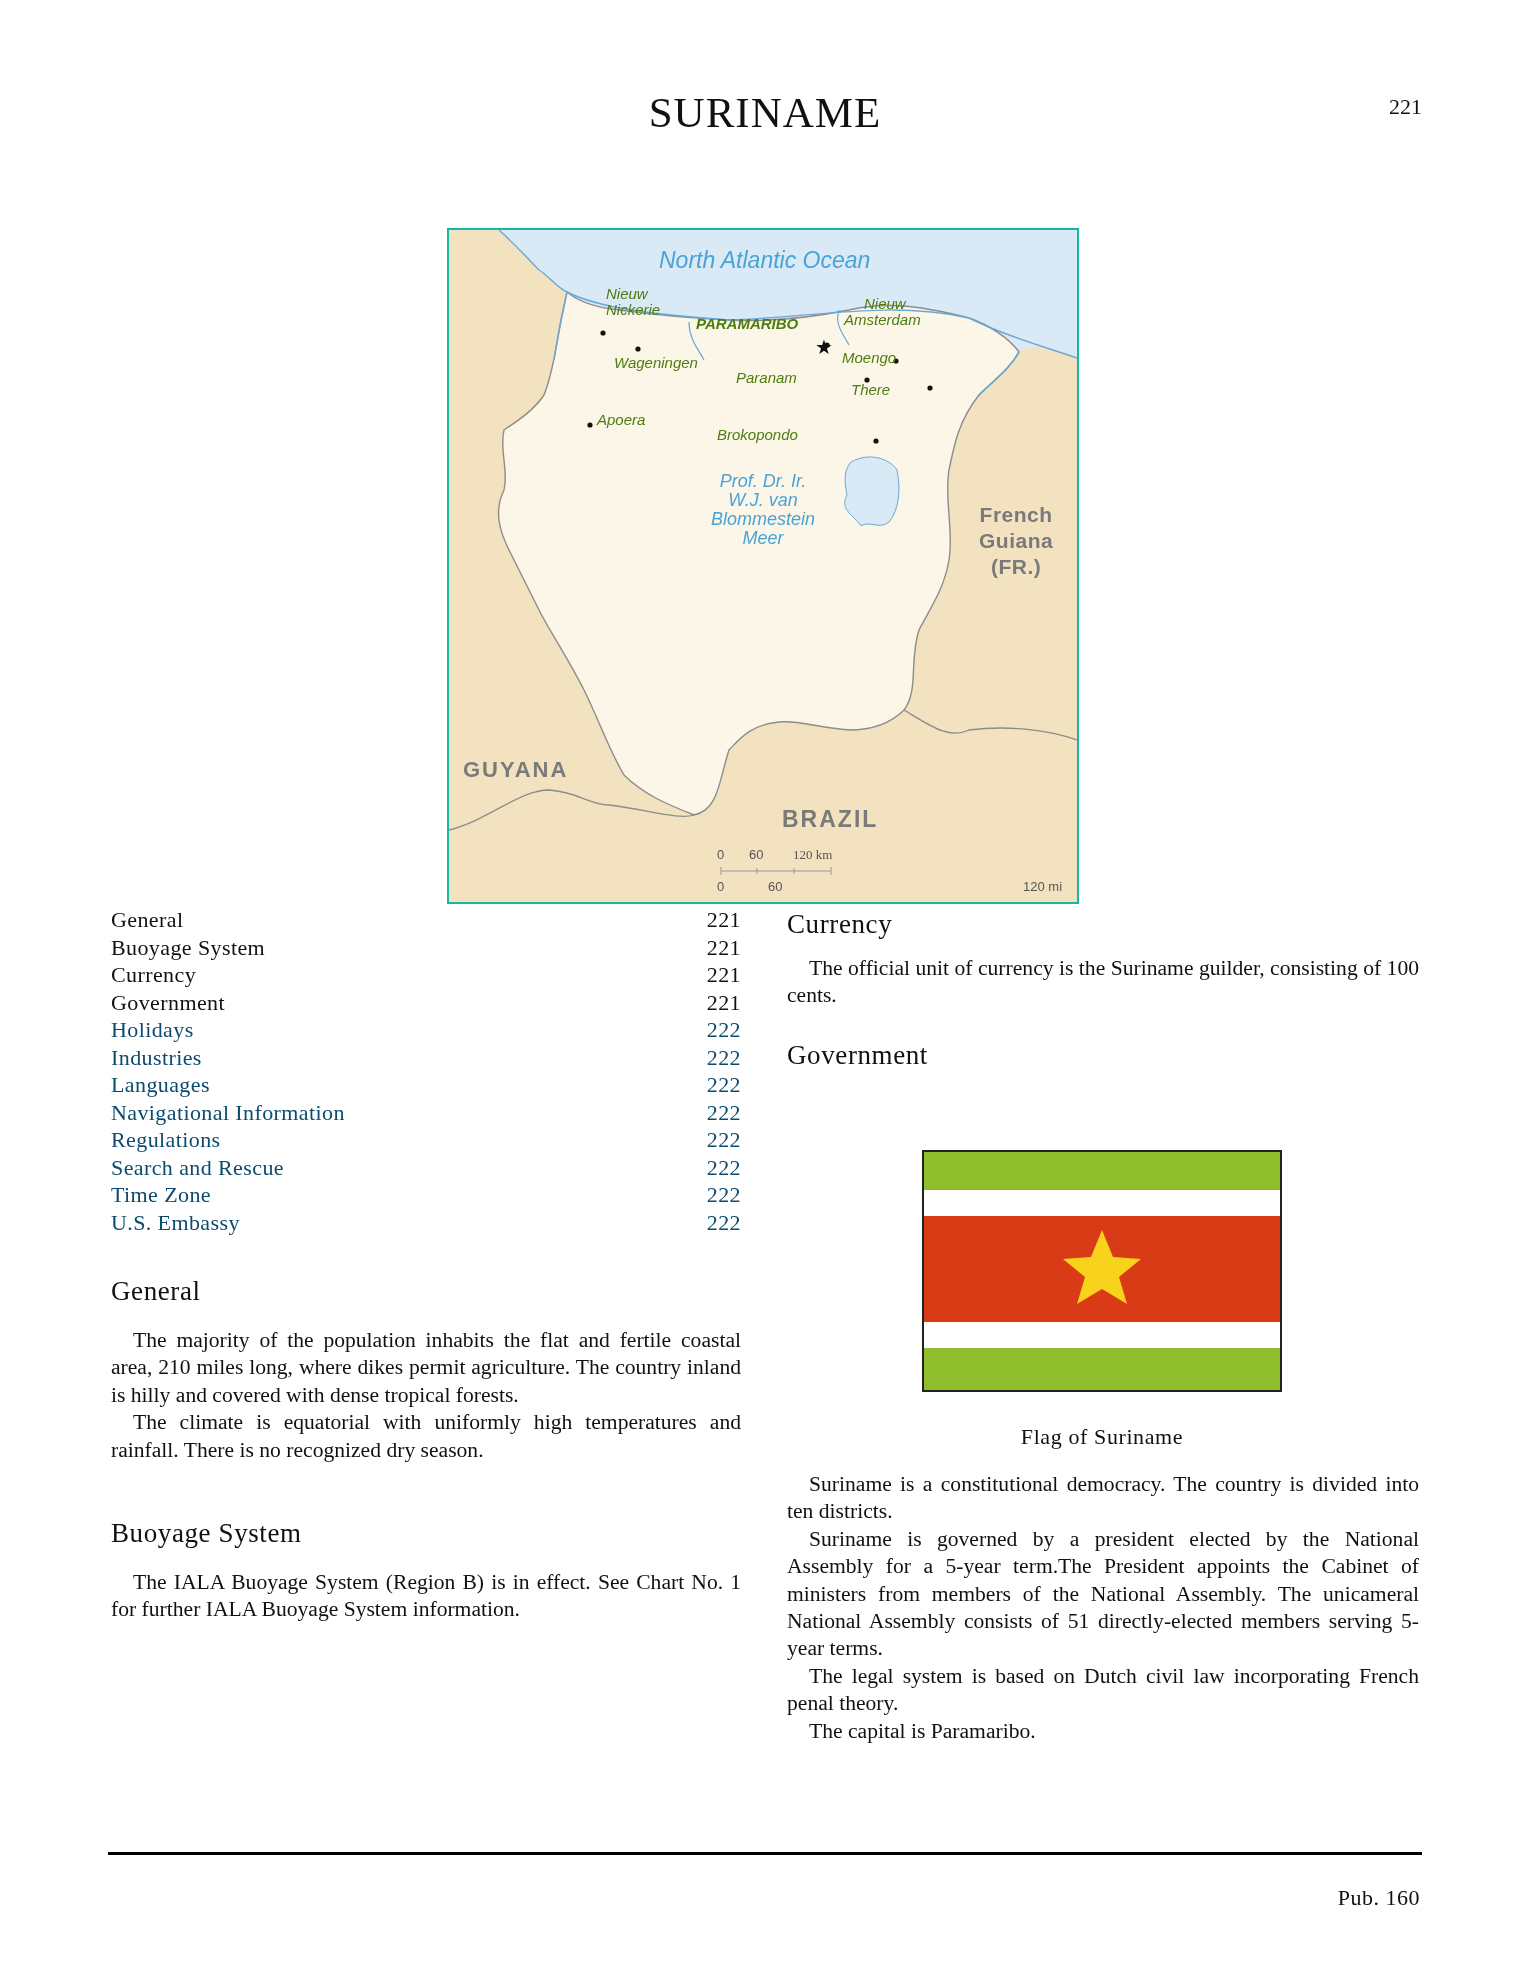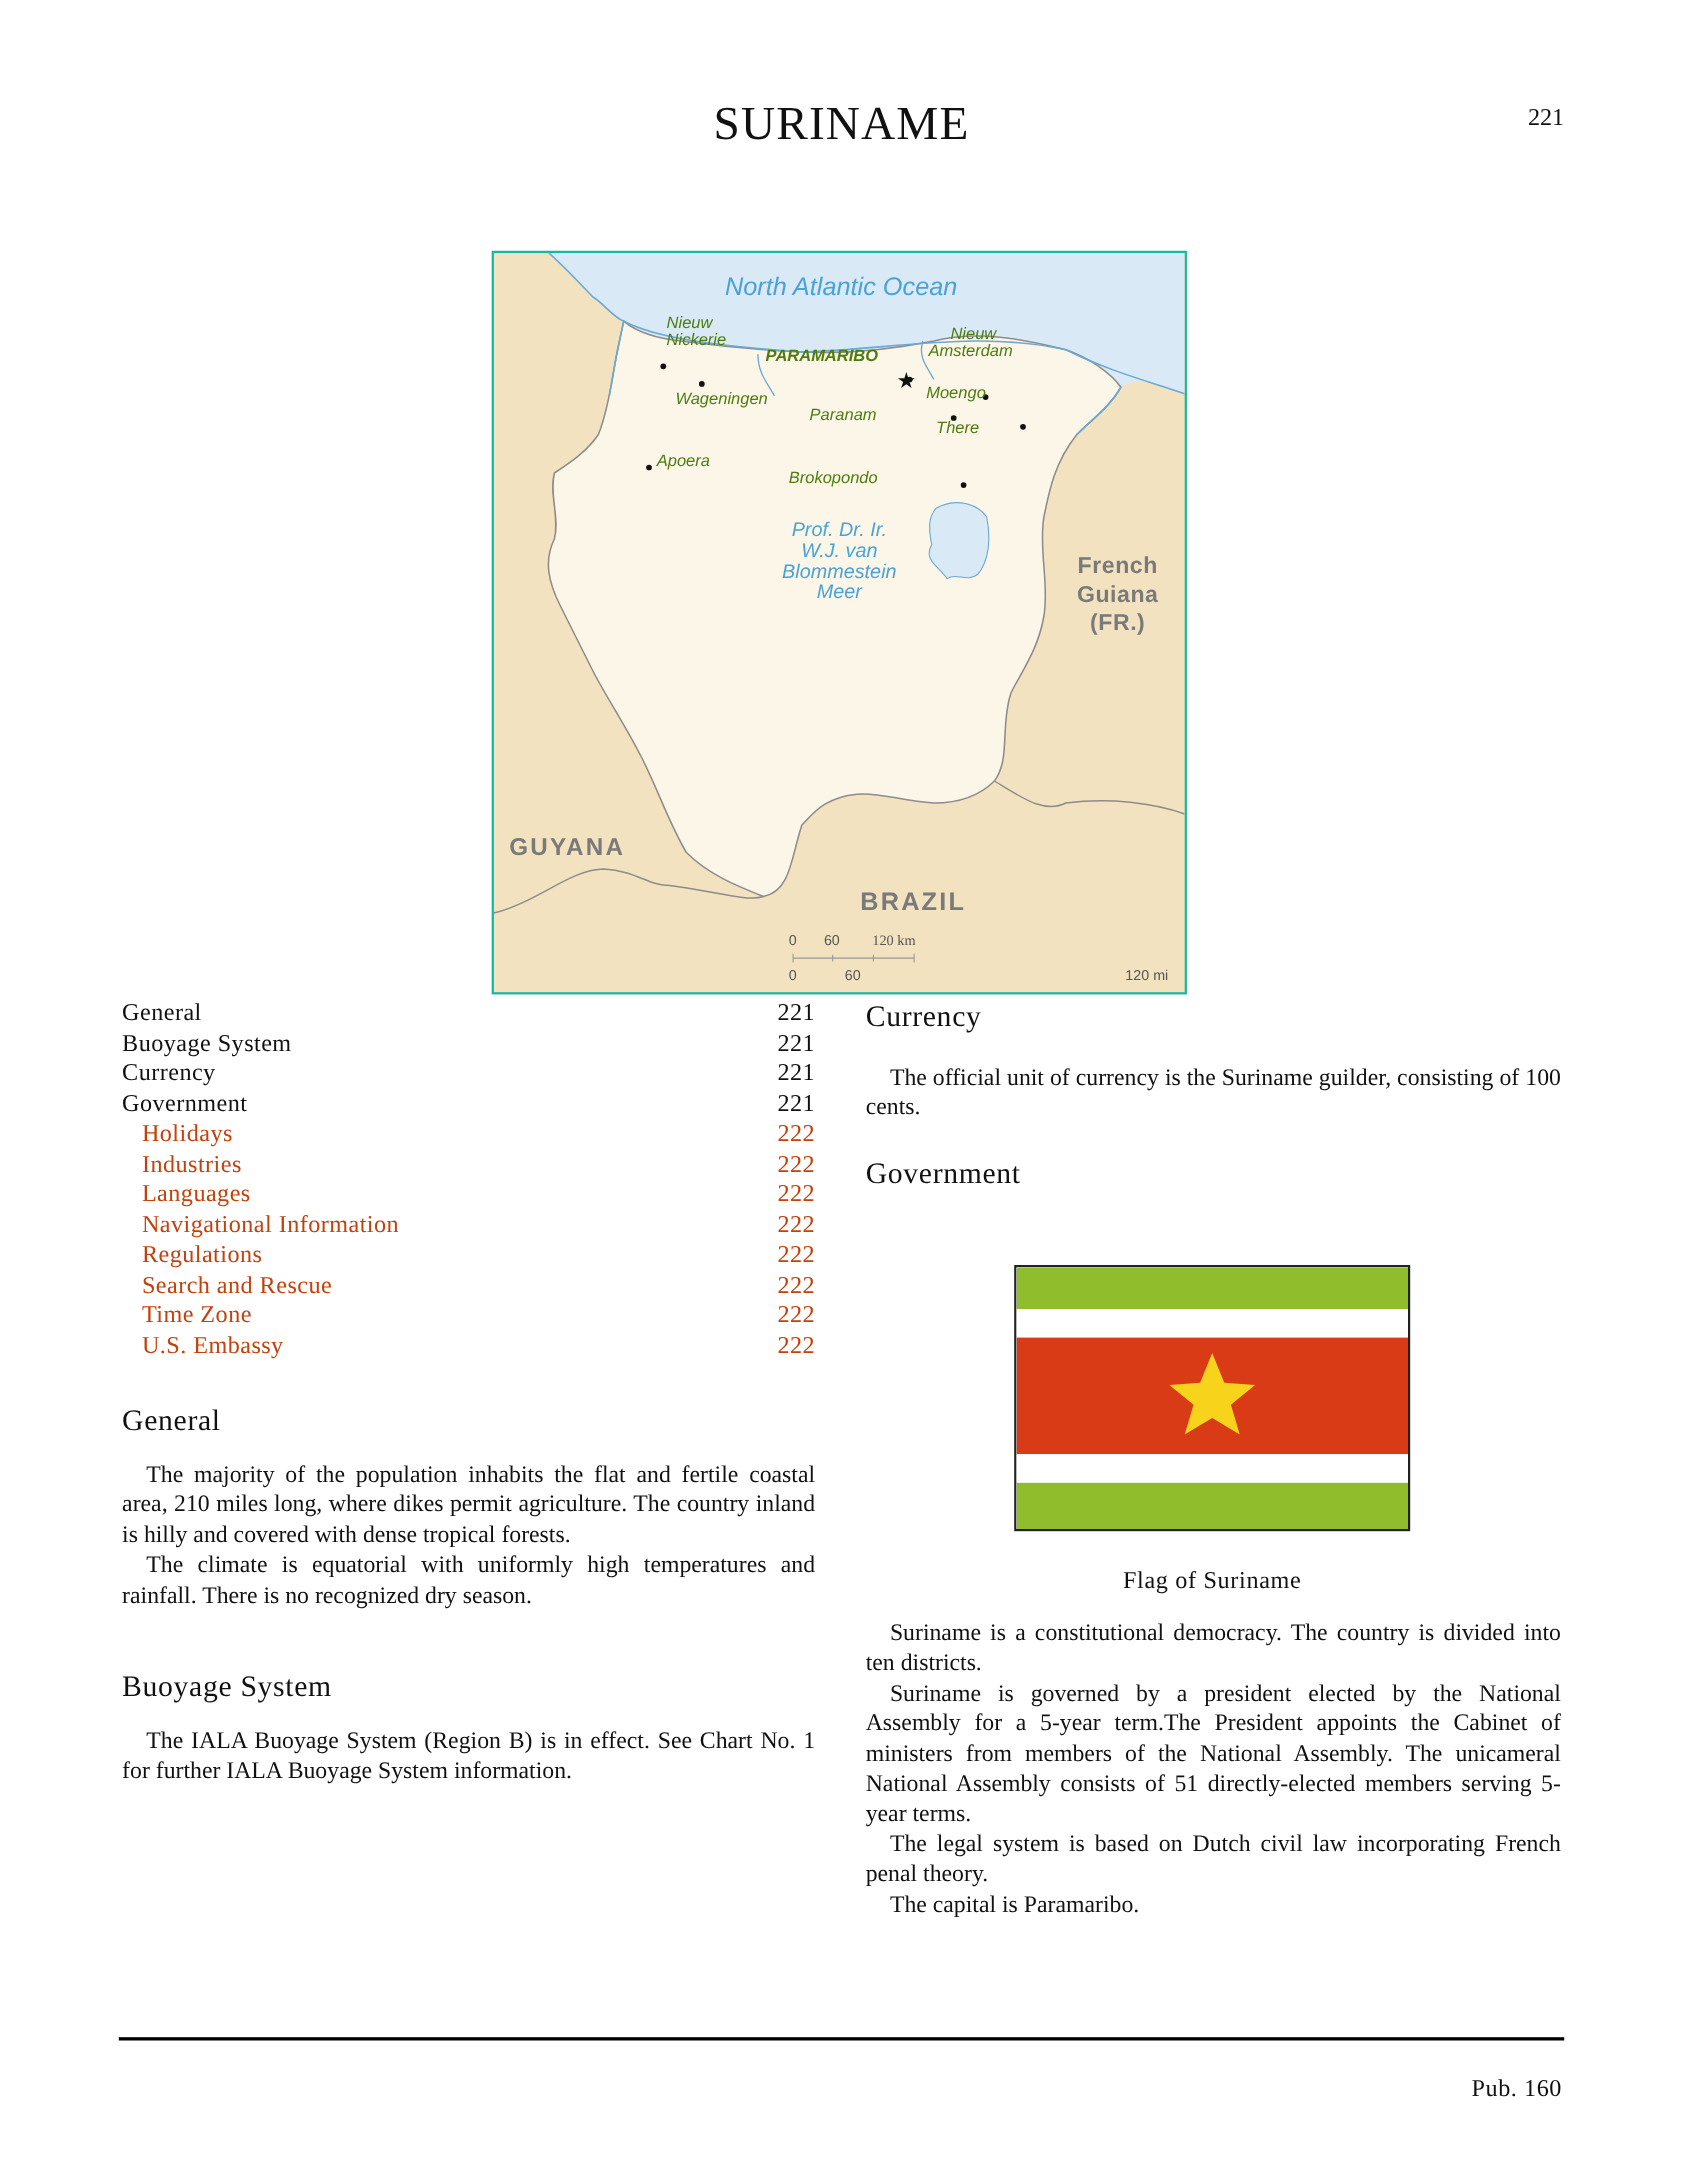--- a/index.html
+++ b/index.html
@@ -14,21 +14,21 @@
   .map-label { position: absolute; font-family: "Liberation Sans", "DejaVu Sans", sans-serif;
                white-space: nowrap; line-height: 1.05; }
   .city { font-size: 15px; color: #4d7c0f; font-style: italic; }
   .water { color: #4aa3d6; font-style: italic; }
   .country { color: #7a7a7a; font-weight: bold; letter-spacing: 2px; }
   .scale-txt { font-size: 13px; color: #555; }
   .col-left { position: absolute; left: 111px; top: 906px; width: 630px; }
   .col-right { position: absolute; left: 787px; top: 906px; width: 632px; }
   .toc-row { display: flex; justify-content: space-between; font-size: 22px;
              line-height: 27.5px; letter-spacing: 0.4px; }
-  .toc-row.link { color: #c2410c; cursor: pointer; margin-left: 18px; }
+  .toc-row.link { color: #0c4a6e; cursor: pointer; }
   h2 { font-weight: normal; font-size: 27px; margin: 0; letter-spacing: 0.6px; }
   p { margin: 0; font-size: 21.6px; line-height: 27.4px; text-align: justify;
       text-indent: 22px; }
   .flag { position: absolute; left: 922px; top: 1150px; width: 356px; height: 238px;
           border: 2px solid #222; overflow: hidden; }
   .caption { position: absolute; left: 922px; width: 360px; top: 1424px; text-align: center;
              font-size: 22px; letter-spacing: 0.6px; }
   .rule { position: absolute; left: 108px; width: 1314px; top: 1852px; height: 3px; background: #000; }
   .footer { position: absolute; right: 110px; top: 1885px; font-size: 22px; letter-spacing: 0.5px; }
 </style>
@@ -169,21 +169,21 @@
   </div>
 
   <h2 style="margin-top:54px;">Buoyage System</h2>
   <div style="margin-top:20px;">
     <p>The IALA Buoyage System (Region B) is in effect. See Chart No. 1 for further IALA Buoyage System information.</p>
   </div>
 </div>
 
 <div class="col-right">
   <h2 style="margin-top:3px;">Currency</h2>
-  <div style="margin-top:26px;">
+  <div style="margin-top:15px;">
     <p>The official unit of currency is the Suriname guilder, consisting of 100 cents.</p>
   </div>
   <h2 style="margin-top:30px;">Government</h2>
 </div>
 
 <div class="flag">
   <svg width="356" height="238" viewBox="0 0 356 238">
     <rect x="0" y="0" width="356" height="38" fill="#8fbd2c"></rect>
     <rect x="0" y="38" width="356" height="26" fill="#ffffff"></rect>
     <rect x="0" y="64" width="356" height="106" fill="#d93b17"></rect>

